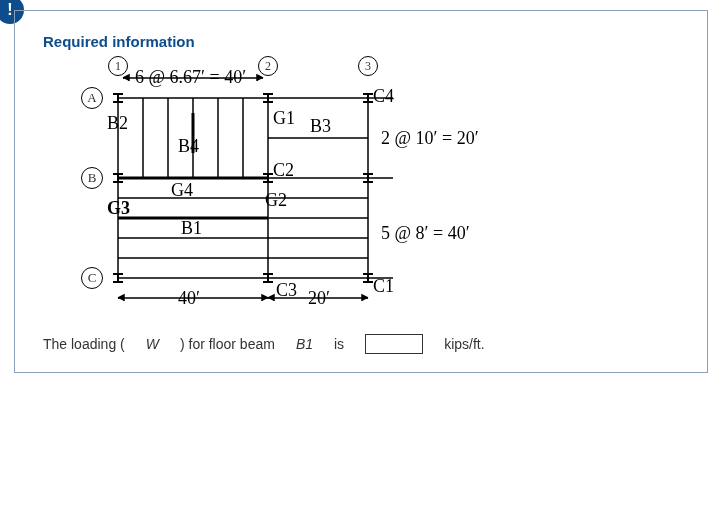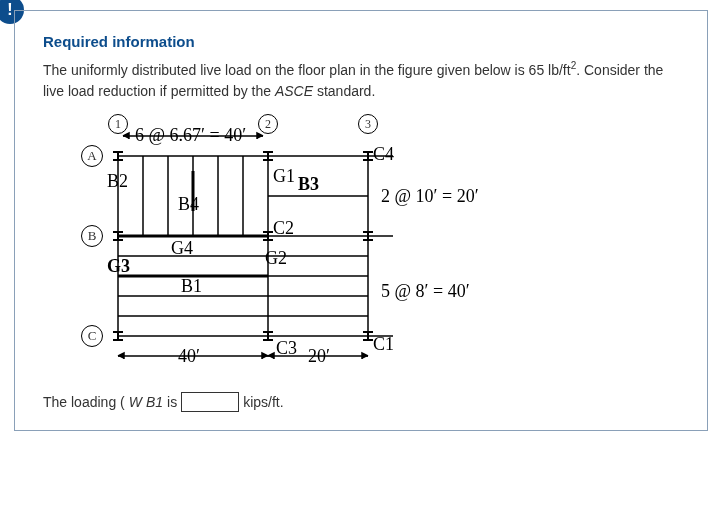--- a/index.html
+++ b/index.html
@@ -8,36 +8,33 @@
   .badge { position: absolute; top: -4px; left: -4px; width: 28px; height: 28px; background: #0d4d8c; border-radius: 50%; color: #fff; text-align: center; line-height: 28px; font-weight: bold; font-size: 16px; }
   .req-title { color: #0d4d8c; font-weight: bold; font-size: 15px; margin-bottom: 8px; }
   .desc { line-height: 1.5; margin-bottom: 14px; }
   .sup { vertical-align: super; font-size: 10px; }
   .figwrap { margin: 8px 0 16px 20px; }
   .figure { position: relative; width: 420px; height: 260px; }
   .lbl { position: absolute; font-size: 18px; font-family: "Times New Roman", serif; color: #000; }
   .rowlbl { position: absolute; width: 22px; height: 22px; border: 1px solid #000; border-radius: 50%; text-align: center; line-height: 20px; font-size: 13px; font-family: "Times New Roman", serif; }
   .collbl { position: absolute; width: 20px; height: 20px; border: 1px solid #000; border-radius: 50%; text-align: center; line-height: 18px; font-size: 12px; font-family: "Times New Roman", serif; }
   .prompt1 { margin: 14px 0 10px 0; }
-  .prompt2 { display: flex; align-items: center; gap: 4px; }
+  .prompt2 { display: flex; align-items: center; gap: 21px; }
   .input-box { border: 1px solid #333; width: 58px; height: 20px; }
   .italic { font-style: italic; }
 </style>
 </head>
 <body>
 
 <div class="badge">!</div>
 
 <div class="container">
 
   <div class="req-title">Required information</div>
 
-  <div class="desc">
-    <span>The uniformly distributed live load on the floor plan in the figure given below is 65 lb/ft</span><span class="sup">2</span><span>. Consider the live load reduction if permitted by the </span><span class="italic">ASCE</span><span> standard.</span>
-  </div>
 
   <div class="figwrap">
     <div class="figure">
       <svg width="420" height="260">
         <g stroke="#000" stroke-width="1.5" fill="none">
 
           <line x1="55" y1="40" x2="55" y2="220"></line>
           <line x1="205" y1="40" x2="205" y2="220"></line>
           <line x1="305" y1="40" x2="305" y2="220"></line>
           <line x1="55" y1="40" x2="305" y2="40"></line>
@@ -129,35 +126,36 @@
       <div class="lbl" style="left:318px; top:70px;">2 @ 10′ = 20′</div>
       <div class="lbl" style="left:318px; top:165px;">5 @ 8′ = 40′</div>
       
       <div class="lbl" style="left:115px; top:230px;text-align:center;">40′</div>
       <div class="lbl" style="left:245px; top:230px;">20′</div>
 
       
       <div class="lbl" style="left:44px; top:55px;">B2</div>
       <div class="lbl" style="left:115px; top:78px;">B4</div>
       <div class="lbl" style="left:210px; top:50px;">G1</div>
-      <div class="lbl" style="left:235px; top:58px;font-weight:bold;">B3</div>
+      <div class="lbl" style="left:247px; top:58px;">B3</div>
       <div class="lbl" style="left:310px; top:28px;">C4</div>
       <div class="lbl" style="left:210px; top:102px;">C2</div>
       <div class="lbl" style="left:108px; top:122px;">G4</div>
       <div class="lbl" style="left:44px; top:140px;font-weight:bold;">G3</div>
       <div class="lbl" style="left:118px; top:160px;">B1</div>
       <div class="lbl" style="left:202px; top:132px;">G2</div>
       <div class="lbl" style="left:213px; top:222px;">C3</div>
       <div class="lbl" style="left:310px; top:218px;">C1</div>
     </div>
   </div>
 
 
   <div class="prompt2">
     <span>The loading (</span>
       <span class="italic">W</span>
+      <span>) for floor beam </span>
       <span class="italic">B1</span>
       <span> is</span>
     <input class="input-box" type="text" value="" style="">
     <span>kips/ft.</span>
   </div>
 
 </div>
 
 </body></html>

